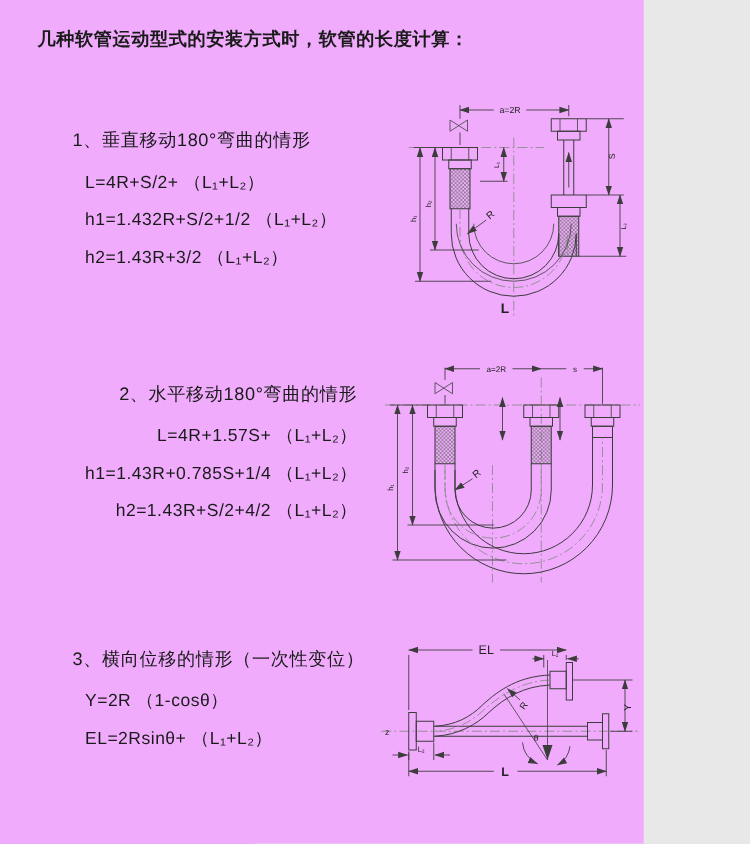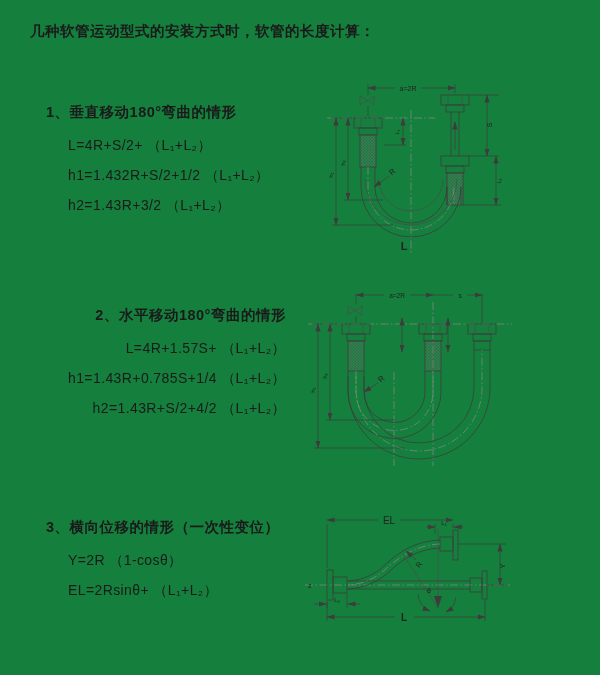--- a/index.html
+++ b/index.html
@@ -1,20 +1,20 @@
 <!DOCTYPE html>
 <html><head>
 <meta charset="utf-8">
 <style>
   html,body{margin:0;padding:0;background:#e8e8e8;}
-  .page{position:relative;width:600px;height:675px;background:#15803d;overflow:hidden;
+  .page{position:relative;width:515px;height:675px;background:#f0abfc;overflow:hidden;
         font-family:"Liberation Sans","DejaVu Sans",sans-serif;color:#1a1a1a;}
   .title{position:absolute;left:30px;top:22px;font-size:14.5px;font-weight:700;letter-spacing:.5px;margin:0;}
   .sec{position:absolute;}
-  .sec h2{font-size:14.5px;font-weight:700;margin:0 0 14px 0;letter-spacing:.5px;}
+  .sec h2{font-size:14.5px;font-weight:400;margin:0 0 14px 12px;letter-spacing:.5px;}
   .formula{font-size:14px;font-weight:400;margin:0 0 12px 0;padding-left:22px;line-height:18px;letter-spacing:.4px;white-space:pre;}
   .diag{position:absolute;}
   svg{display:block;}
   svg text{font-family:"Liberation Sans","DejaVu Sans",sans-serif;fill:#222;}
   .ln{stroke:#3c3c3c;stroke-width:.8;fill:none;}
   .thin{stroke:#4a4a4a;stroke-width:.7;fill:none;}
   .cl{stroke:#8a8a8a;stroke-width:.7;fill:none;stroke-dasharray:8 2.5 1.5 2.5;}
   .dim{stroke:#3c3c3c;stroke-width:.7;fill:none;}
   .braid{stroke:#3c3c3c;stroke-width:.8;}
 </style>

